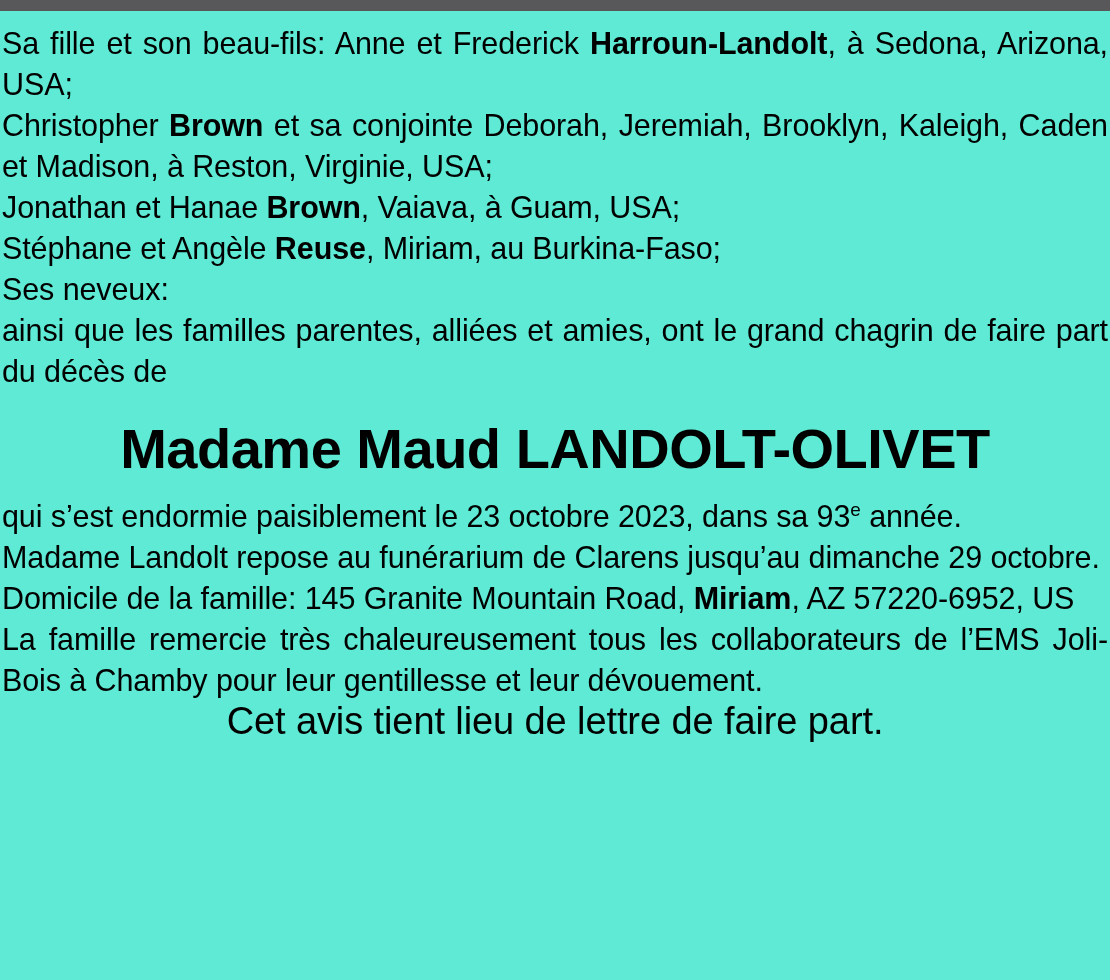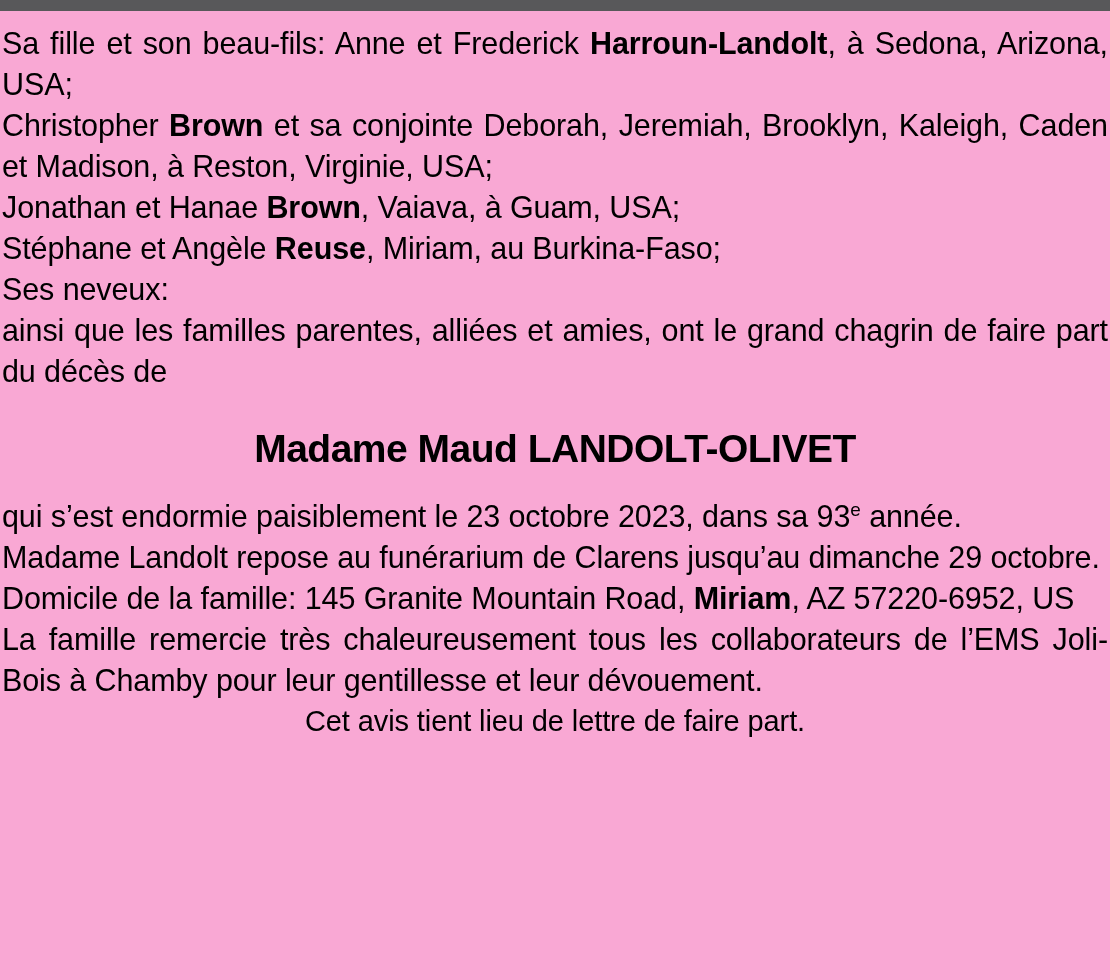--- a/index.html
+++ b/index.html
@@ -12,21 +12,21 @@
     height: 980px;
     font-family: "Liberation Sans", sans-serif;
     color: #000000;
     overflow: hidden;
   }
   .notice {
     position: relative;
     width: 1110px;
     height: 980px;
     box-sizing: border-box;
-    background: #f9a8d4;
+    background: #5eead4;
   }
   .top-rule {
     width: 1110px;
     height: 11px;
     background: #58585a;
   }
   .body-area {
     padding: 12px 2px 0 2px;
   }
   .line {
@@ -37,33 +37,33 @@
   }
   .justify {
     text-align: justify;
     text-align-last: left;
   }
   b, .bold {
     font-weight: bold;
   }
   .deceased-name {
     text-align: center;
-    font-size: 39px;
+    font-size: 56px;
     line-height: 62px;
     font-weight: bold;
     letter-spacing: -0.5px;
     margin: 26px 0 16px 0;
     white-space: nowrap;
   }
   .center {
     text-align: center;
   }
   .closing {
     margin-top: 18px;
-    font-size: 29px;
+    font-size: 38px;
     line-height: 41px;
   }
   sup {
     font-size: 0.62em;
     vertical-align: super;
     line-height: 0;
   }
   .para {
     margin: 0;
   }

